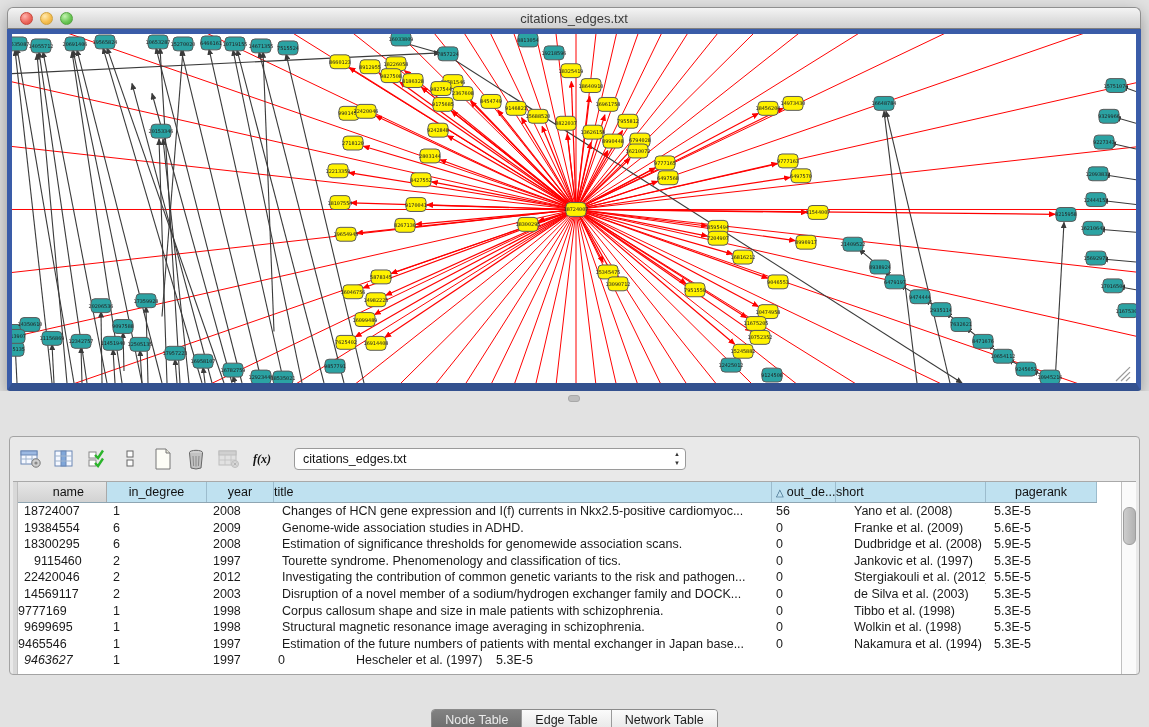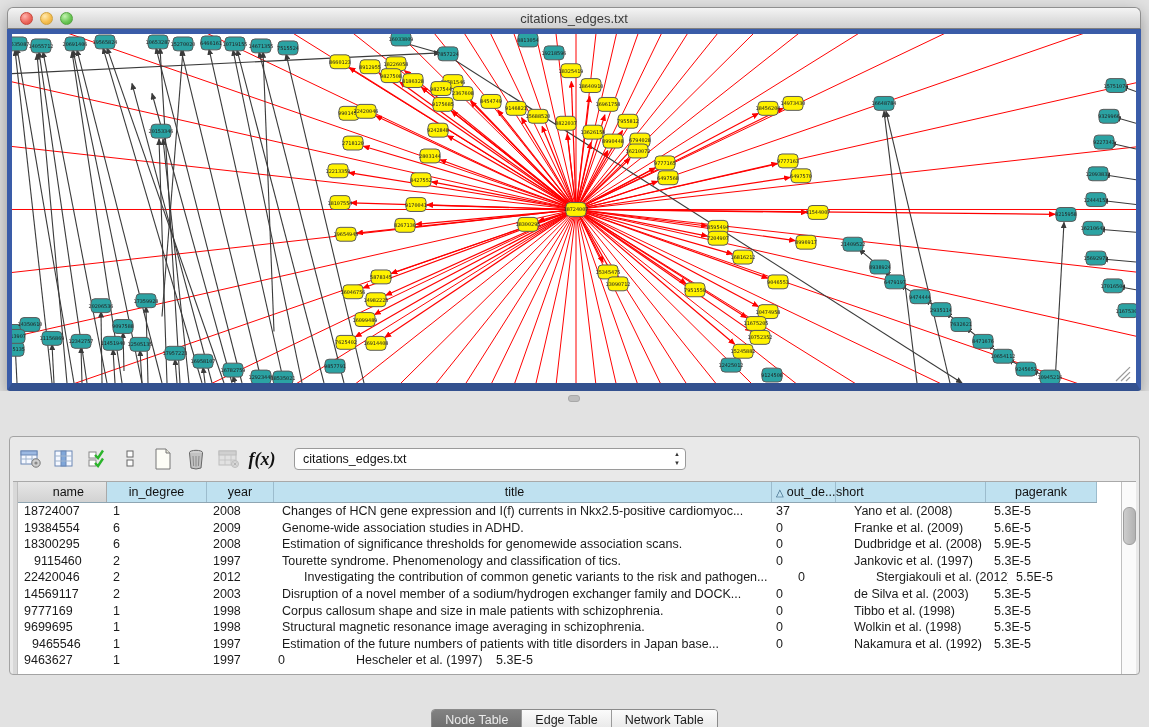--- a/index.html
+++ b/index.html
@@ -35,21 +35,21 @@
   .panel-header .pt{position:absolute;left:9px;top:4px;}
   .ph-icons{position:absolute;right:10px;top:2px;display:flex;align-items:center;gap:12px;}
   .close-x{font-size:14px;font-weight:bold;color:#1d1d1d;cursor:default;line-height:18px;}
   .inner{position:absolute;left:9px;top:32px;width:1131px;height:239px;background:#e9e9e9;
     border:1px solid #a3a3a3;border-radius:4px;box-sizing:border-box;}
 
   
   .toolbar{position:absolute;left:6px;top:4px;right:6px;height:36px;display:flex;align-items:center;}
   .tbtn{width:30px;height:28px;display:flex;align-items:center;justify-content:center;margin-right:3px;}
   .tbtn svg{display:block;}
-  .fx{font-family:"Liberation Serif",serif;font-style:italic;font-weight:bold;font-size:18px;color:#111;}
+  .fx{font-family:"Liberation Serif",serif;font-style:italic;font-weight:bold;font-size:12px;color:#111;}
   .combo{margin-left:14px;width:392px;height:22px;background:#fff;border:1px solid #9a9a9a;
     border-radius:4px;position:relative;font-size:12.5px;color:#111;box-sizing:border-box;}
   .combo .cval{position:absolute;left:8px;top:3px;}
   .combo .stepper{position:absolute;right:5px;top:1px;font-size:6px;line-height:9px;color:#333;text-align:center;}
 
   
   .tablewrap{position:absolute;left:3px;right:3px;top:44px;height:192px;background:#fff;
     border-top:1px solid #a9a9a9;overflow:hidden;}
   .gutter{position:absolute;left:0;top:0;bottom:0;width:4px;background:#d8d8d8;border-right:1px solid #bdbdbd;}
   .thead{position:absolute;left:5px;top:0;height:21px;display:flex;
@@ -818,32 +818,32 @@
           </span>
         </div>
       </div>
 
       <div class="tablewrap">
         <div class="gutter"></div>
         <div class="thead" id="thead">
             <div class="th gray" style="width: 89px; text-align: right; padding-right: 22px; padding-left: 0px;"><span>name</span></div>
             <div class="th" style="width: 100px; text-align: center; padding-right: 0px; padding-left: 0px;"><span>in_degree</span></div>
             <div class="th" style="width: 67px; text-align: center; padding-right: 0px; padding-left: 0px;"><span>year</span></div>
-            <div class="th" style="width: 498px; text-align: center; padding-right: 16px; padding-left: 0px;"><span>title</span></div>
+            <div class="th" style="width: 498px; text-align: left; padding-right: 16px; padding-left: 0px;"><span>title</span></div>
             <div class="th" style="width: 64px; text-align: left; padding-right: 0px; padding-left: 4px;"><span class="sortglyph">△</span><span>out_de...</span></div>
             <div class="th" style="width: 150px; text-align: left; padding-right: 0px; padding-left: 0px;"><span>short</span></div>
             <div class="th" style="width: 111px; text-align: center; padding-right: 0px; padding-left: 0px;"><span>pagerank</span></div>
           </div>
         <div class="tbody" id="tbody">
             <div class="tr">
               <div class="td" style="width: 89px; padding-left: 6px;">18724007</div>
               <div class="td" style="width: 100px; padding-left: 6px;">1</div>
               <div class="td" style="width: 67px; padding-left: 6px;">2008</div>
               <div class="td" style="width: 498px; padding-left: 8px;">Changes of HCN gene expression and I(f) currents in Nkx2.5-positive cardiomyoc...</div>
-              <div class="td" style="width: 64px; padding-left: 4px;">37</div>
+              <div class="td" style="width: 64px; padding-left: 4px;">56</div>
               <div class="td" style="width: 150px; padding-left: 18px;">Yano et al. (2008)</div>
               <div class="td" style="width: 111px; padding-left: 8px;">5.3E-5</div>
             </div>
             <div class="tr">
               <div class="td" style="width: 89px; padding-left: 6px;">19384554</div>
               <div class="td" style="width: 100px; padding-left: 6px;">6</div>
               <div class="td" style="width: 67px; padding-left: 6px;">2009</div>
               <div class="td" style="width: 498px; padding-left: 8px;">Genome-wide association studies in ADHD.</div>
               <div class="td" style="width: 64px; padding-left: 4px;">0</div>
               <div class="td" style="width: 150px; padding-left: 18px;">Franke et al. (2009)</div>
@@ -864,63 +864,63 @@
               <div class="td" style="width: 67px; padding-left: 6px;">1997</div>
               <div class="td" style="width: 498px; padding-left: 8px;">Tourette syndrome. Phenomenology and classification of tics.</div>
               <div class="td" style="width: 64px; padding-left: 4px;">0</div>
               <div class="td" style="width: 150px; padding-left: 18px;">Jankovic et al. (1997)</div>
               <div class="td" style="width: 111px; padding-left: 8px;">5.3E-5</div>
             </div>
             <div class="tr">
               <div class="td" style="width: 89px; padding-left: 6px;">22420046</div>
               <div class="td" style="width: 100px; padding-left: 6px;">2</div>
               <div class="td" style="width: 67px; padding-left: 6px;">2012</div>
-              <div class="td" style="width: 498px; padding-left: 8px; margin-left: 22px;">Investigating the contribution of common genetic variants to the risk and pathogen...</div>
+              <div class="td" style="width: 498px; padding-left: 8px;">Investigating the contribution of common genetic variants to the risk and pathogen...</div>
               <div class="td" style="width: 64px; padding-left: 4px;">0</div>
               <div class="td" style="width: 150px; padding-left: 18px;">Stergiakouli et al. (2012)</div>
               <div class="td" style="width: 111px; padding-left: 8px;">5.5E-5</div>
             </div>
             <div class="tr">
               <div class="td" style="width: 89px; padding-left: 6px;">14569117</div>
               <div class="td" style="width: 100px; padding-left: 6px;">2</div>
               <div class="td" style="width: 67px; padding-left: 6px;">2003</div>
               <div class="td" style="width: 498px; padding-left: 8px;">Disruption of a novel member of a sodium/hydrogen exchanger family and DOCK...</div>
               <div class="td" style="width: 64px; padding-left: 4px;">0</div>
               <div class="td" style="width: 150px; padding-left: 18px;">de Silva et al. (2003)</div>
               <div class="td" style="width: 111px; padding-left: 8px;">5.3E-5</div>
             </div>
             <div class="tr">
-              <div class="td" style="width: 89px; padding-left: 6px;">9777169</div>
+              <div class="td" style="width: 89px; ">9777169</div>
               <div class="td" style="width: 100px; padding-left: 6px;">1</div>
               <div class="td" style="width: 67px; padding-left: 6px;">1998</div>
               <div class="td" style="width: 498px; padding-left: 8px;">Corpus callosum shape and size in male patients with schizophrenia.</div>
               <div class="td" style="width: 64px; padding-left: 4px;">0</div>
               <div class="td" style="width: 150px; padding-left: 18px;">Tibbo et al. (1998)</div>
               <div class="td" style="width: 111px; padding-left: 8px;">5.3E-5</div>
             </div>
             <div class="tr">
               <div class="td" style="width: 89px; padding-left: 6px;">9699695</div>
               <div class="td" style="width: 100px; padding-left: 6px;">1</div>
               <div class="td" style="width: 67px; padding-left: 6px;">1998</div>
               <div class="td" style="width: 498px; padding-left: 8px;">Structural magnetic resonance image averaging in schizophrenia.</div>
               <div class="td" style="width: 64px; padding-left: 4px;">0</div>
               <div class="td" style="width: 150px; padding-left: 18px;">Wolkin et al. (1998)</div>
               <div class="td" style="width: 111px; padding-left: 8px;">5.3E-5</div>
             </div>
             <div class="tr">
-              <div class="td" style="width: 89px; padding-left: 14px;">9465546</div>
+              <div class="td" style="width: 89px; padding-left: 0;">9465546</div>
               <div class="td" style="width: 100px; padding-left: 6px;">1</div>
               <div class="td" style="width: 67px; padding-left: 6px;">1997</div>
-              <div class="td" style="width: 498px; padding-left: 8px;">Estimation of the future numbers of patients with title disorders in Japan base...</div>
+              <div class="td" style="width: 498px; padding-left: 8px;">Estimation of the future numbers of patients with mental exchanger in Japan base...</div>
               <div class="td" style="width: 64px; padding-left: 4px;">0</div>
-              <div class="td" style="width: 150px; padding-left: 18px;">Nakamura et al. (1992)</div>
+              <div class="td" style="width: 150px; padding-left: 18px;">Nakamura et al. (1994)</div>
               <div class="td" style="width: 111px; padding-left: 8px;">5.3E-5</div>
             </div>
             <div class="tr">
-              <div class="td" style="width: 89px; padding-left: 6px;">9463627</div>
+              <div class="td" style="width: 89px; padding-left: 6px; font-style: italic;">9463627</div>
               <div class="td" style="width: 100px; padding-left: 6px;">1</div>
               <div class="td" style="width: 67px; padding-left: 6px;">1997</div>
               <div class="td" style="width: 64px; padding-left: 4px;">0</div>
               <div class="td" style="width: 150px; padding-left: 18px;">Hescheler et al. (1997)</div>
               <div class="td" style="width: 111px; padding-left: 8px;">5.3E-5</div>
             </div>
           </div>
         <div class="vscroll">
           <div class="vthumb"></div>
         </div>

